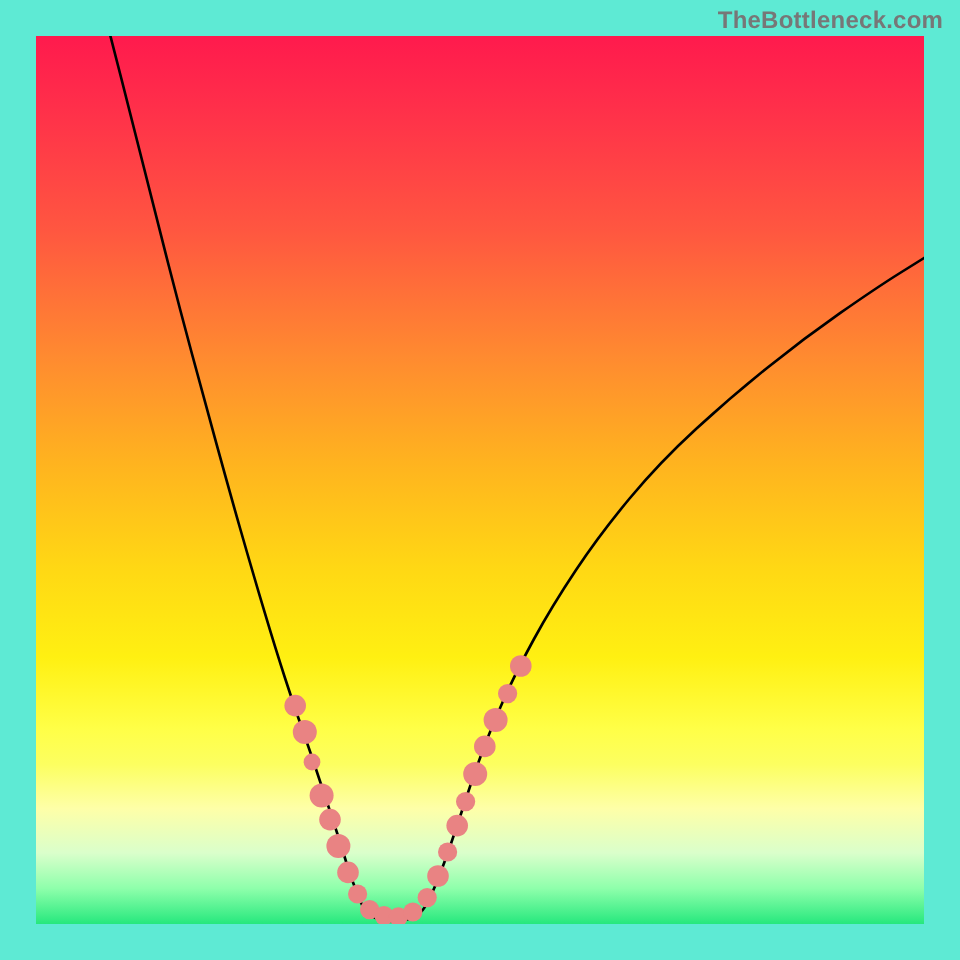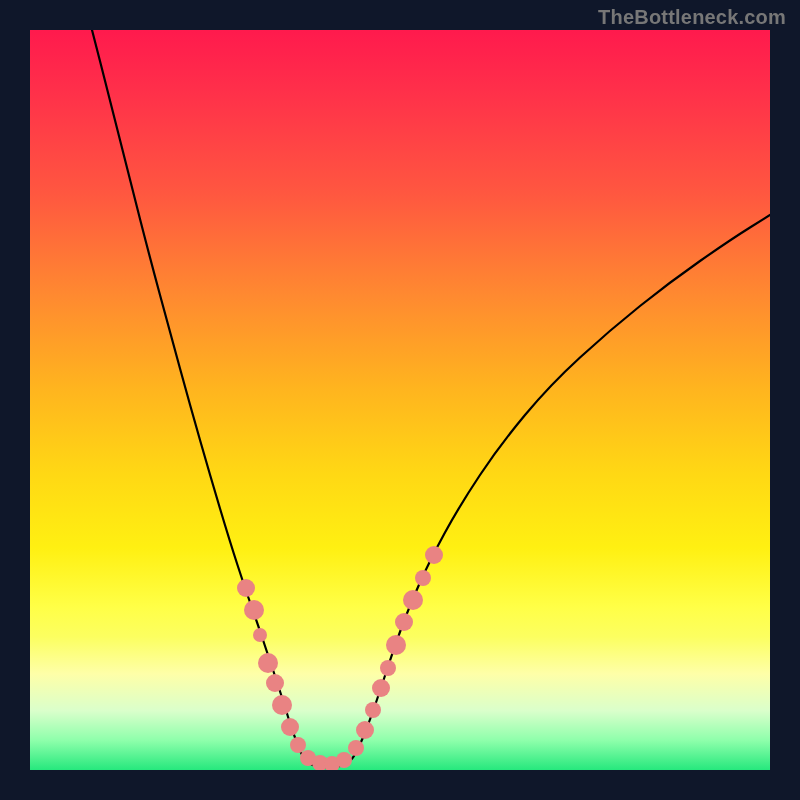--- a/index.html
+++ b/index.html
@@ -10,21 +10,21 @@
     overflow: hidden;
     background: #000;
     font-family: Arial, Helvetica, sans-serif;
   }
   .frame {
     position: absolute;
     left: 0;
     top: 0;
     width: 800px;
     height: 800px;
-    background: #0f172a;
+    background: #5eead4;
   }
   .plot {
     position: absolute;
     left: 30px;
     top: 30px;
     width: 740px;
     height: 740px;
     
     background: linear-gradient(
       to bottom,

